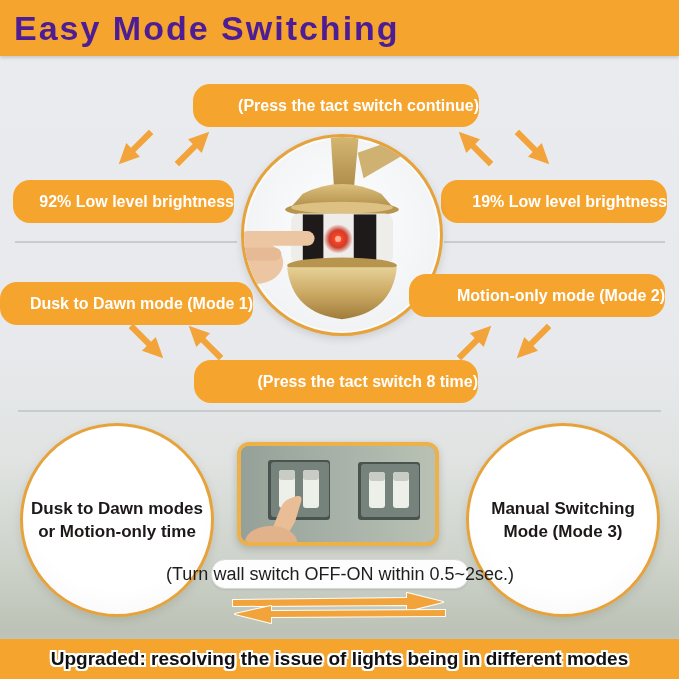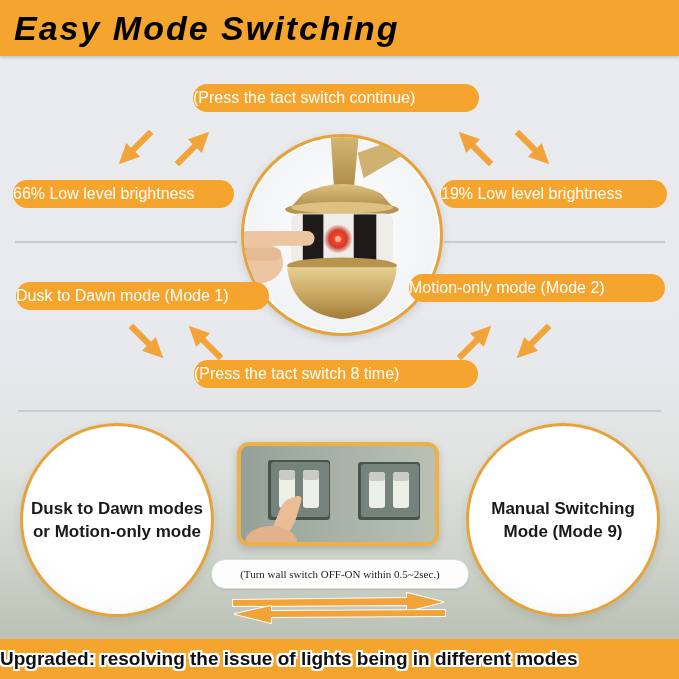--- a/index.html
+++ b/index.html
@@ -13,30 +13,30 @@
     position:relative;width:679px;height:679px;overflow:hidden;
     font-family:"Liberation Sans",sans-serif;
     background:linear-gradient(180deg,#f2f3f5 0%,#e9ebee 9%,#e7e9ec 52%,#e0e3e1 68%,#ccd1c8 84%,#bcc2b5 93%,#ccd1c6 100%);
   }
   .banner{
     position:absolute;left:0;right:0;background:var(--orange);
     display:flex;align-items:center;
   }
   .banner.top{top:0;height:56px;padding-left:14px;box-shadow:0 2px 3px rgba(0,0,0,.15);}
   .title{
-    font-size:34px;font-weight:bold;font-style:italic;color:#000000;letter-spacing:2px;white-space:nowrap;
-  }
-  .banner.bottom{bottom:0;height:40px;}
+    font-size:34px;font-weight:bold;color:#4c1d95;letter-spacing:2px;white-space:nowrap;
+  }
+  .banner.bottom{bottom:0;height:40px;justify-content:center;}
   .footer-text{
     font-size:19px;font-weight:bold;color:#111;white-space:nowrap;
     text-shadow:-2px -2px 0 #fff,2px -2px 0 #fff,-2px 2px 0 #fff,2px 2px 0 #fff,0 -2px 0 #fff,0 2px 0 #fff,-2px 0 0 #fff,2px 0 0 #fff;
   }
   .pill{
-    position:absolute;background:var(--orange);color:#fff;font-weight:normal;font-size:16px;
-    display:flex;align-items:center;justify-content:flex-start;border-radius:17px;height:28px;white-space:nowrap;
+    position:absolute;background:var(--orange);color:#fff;font-weight:bold;font-size:16px;
+    display:flex;align-items:center;justify-content:flex-end;border-radius:17px;height:43px;white-space:nowrap;
   }
   .divider{position:absolute;height:2px;background:#c9ccce;}
   .photo-circle{
     position:absolute;border:3px solid var(--circle-border);border-radius:50%;overflow:hidden;
     box-shadow:0 3px 8px rgba(0,0,0,.12);background:#fbfbfc;
   }
   .mode-circle{
     position:absolute;width:194px;height:194px;border:3px solid var(--circle-border);border-radius:50%;
     background:radial-gradient(circle at 50% 40%,#ffffff 60%,#f4f4f4 100%);
     box-shadow:0 3px 10px rgba(0,0,0,.10);
@@ -46,23 +46,22 @@
   .arrow-pair{position:absolute;width:104px;height:52px;display:flex;align-items:center;justify-content:center;gap:12px;}
   .arr{width:46px;height:20px;fill:var(--arrow-orange);flex:none;}
   .a-dl{transform:rotate(135deg);} .a-ur{transform:rotate(-45deg);}
   .a-ul{transform:rotate(-135deg);} .a-dr{transform:rotate(45deg);}
   .photo-rect{
     position:absolute;border:4px solid #EDB14A;border-radius:12px;overflow:hidden;
     box-shadow:0 3px 8px rgba(0,0,0,.18);background:#9ba69c;
   }
   .note-pill{
     position:absolute;background:#fdfdfd;border:1px solid #d6d8da;border-radius:14px;height:28px;
-    display:flex;align-items:center;justify-content:center;color:#1e1e1e;font-size:11px;white-space:nowrap;
+    display:flex;align-items:center;justify-content:center;color:#1e1e1e;font-size:18px;white-space:nowrap;
     box-shadow:0 1px 2px rgba(0,0,0,.08);
-    font-family:Liberation Serif, serif;
   }
   .swap{position:absolute;width:224px;height:32px;}
   .hidden-defs{position:absolute;width:0;height:0;overflow:hidden;}
 </style>
 </head>
 <body>
 
 <svg class="hidden-defs" aria-hidden="true">
   <symbol id="arrowShape" viewBox="0 0 52 22">
     <path d="M0 7.5 L29 7.5 L29 0 L52 11 L29 22 L29 14.5 L0 14.5 Z"></path>
@@ -90,21 +89,21 @@
   <div class="arrow-pair" style="left:452px;top:122px;">
     <svg class="arr a-ul" viewBox="0 0 52 22">
         <use href="#arrowShape"></use>
       </svg>
     <svg class="arr a-dr" viewBox="0 0 52 22">
         <use href="#arrowShape"></use>
       </svg>
   </div>
 
   <div class="pill" style="left:13px;top:180px;width:221px;">
-    <span>66% Low level brightness</span>
+    <span>92% Low level brightness</span>
   </div>
   <div class="pill" style="left:441px;top:180px;width:226px;">
     <span>19% Low level brightness</span>
   </div>
 
   <div class="divider" style="left:15px;top:241px;width:222px;"></div>
   <div class="divider" style="left:444px;top:241px;width:221px;"></div>
 
   <div class="photo-circle" style="left:241px;top:134px;width:196px;height:196px;">
     <svg viewBox="0 0 200 200" width="196" height="196">
@@ -145,21 +144,21 @@
         <path d="M44 133 L156 133 Q151 180 100 186 Q49 180 44 133 Z" fill="url(#gold1)"></path>
       </g>
       <g>
         <ellipse cx="12" cy="128" rx="28" ry="22" fill="#ecc5a2"></ellipse>
         <rect x="-6" y="113" width="44" height="13" rx="6.5" fill="#e5ba94"></rect>
         <rect x="-4" y="96" width="76" height="15" rx="7.5" fill="#ecc5a2"></rect>
       </g>
     </svg>
   </div>
 
-  <div class="pill" style="left:16px;top:282px;width:253px;">
+  <div class="pill" style="left:0;top:282px;width:253px;">
     <span>Dusk to Dawn mode (Mode 1)</span>
   </div>
   <div class="pill" style="left:409px;top:274px;width:256px;">
     <span>Motion-only mode (Mode 2)</span>
   </div>
 
   <div class="arrow-pair" style="left:124px;top:316px;">
     <svg class="arr a-dr" viewBox="0 0 52 22">
         <use href="#arrowShape"></use>
       </svg>
@@ -177,26 +176,26 @@
   </div>
 
   <div class="pill" style="left:194px;top:360px;width:284px;">
     <span>(Press the tact switch 8 time)</span>
   </div>
 
   <div class="divider" style="left:18px;top:410px;width:643px;"></div>
 
   <div class="mode-circle" style="left:20px;top:423px;">
     <span>Dusk to Dawn modes</span>
-    <span>or Motion-only mode</span>
+    <span>or Motion-only time</span>
   </div>
 
   <div class="mode-circle" style="left:466px;top:423px;">
     <span>Manual Switching</span>
-    <span>Mode (Mode 9)</span>
+    <span>Mode (Mode 3)</span>
   </div>
 
   <div class="photo-rect" style="left:237px;top:442px;width:194px;height:96px;">
     <svg viewBox="0 0 194 96" width="194" height="96">
       <defs>
         <linearGradient id="wall" x1="0" y1="0" x2="1" y2="0">
           <stop offset="0%" stop-color="#95a198"></stop>
             <stop offset="55%" stop-color="#a9b3a9"></stop>
             <stop offset="100%" stop-color="#b9c1b4"></stop>
         </linearGradient>

